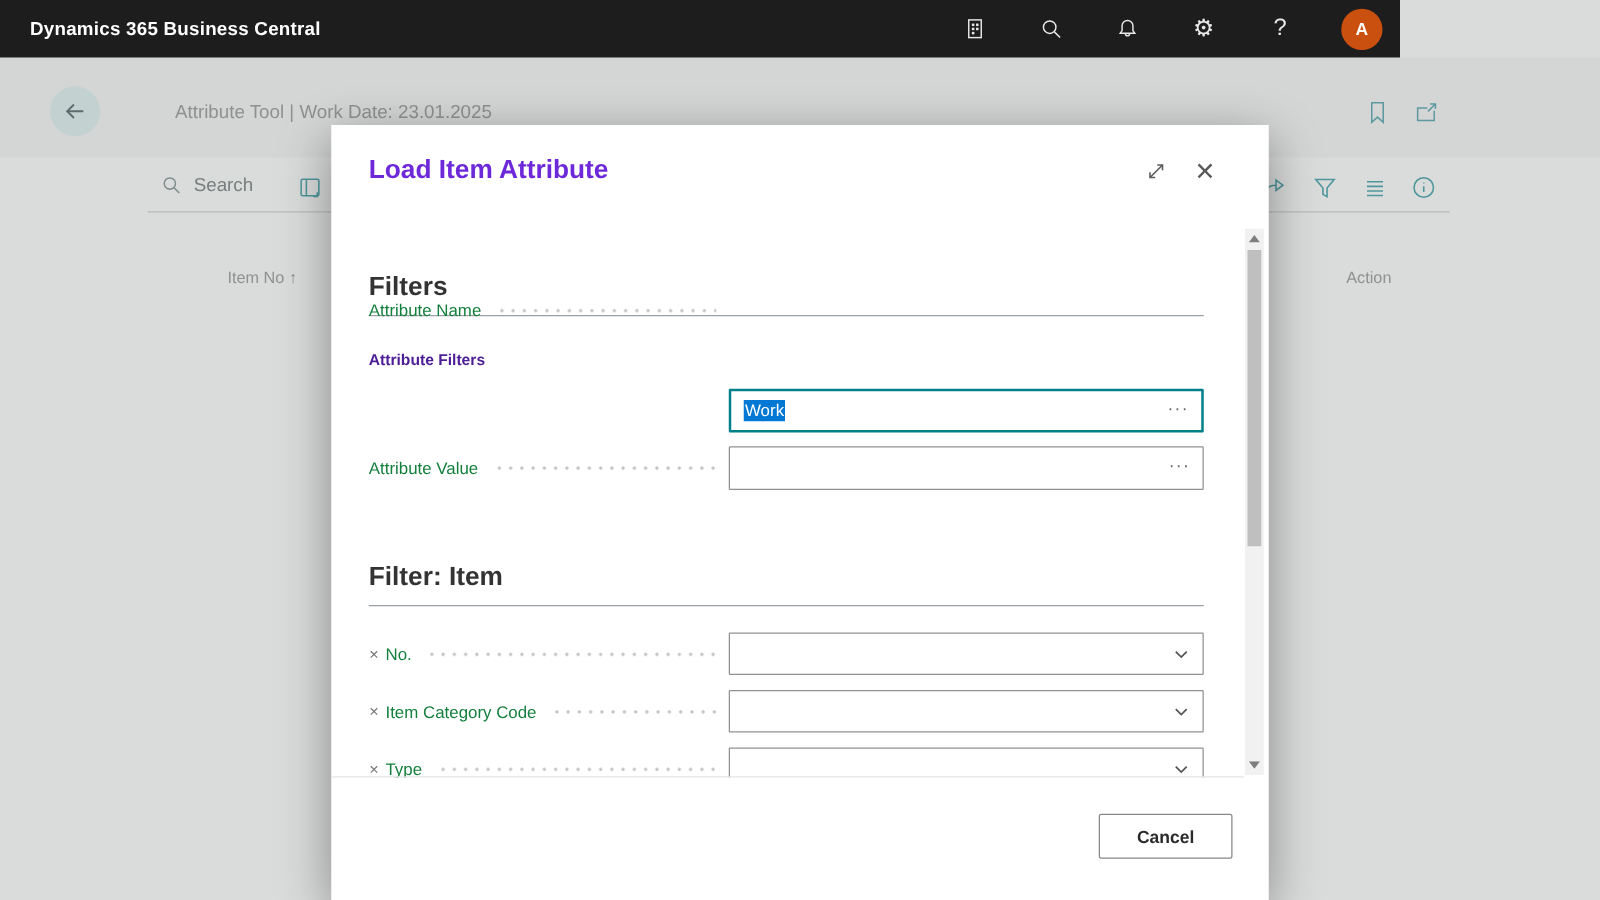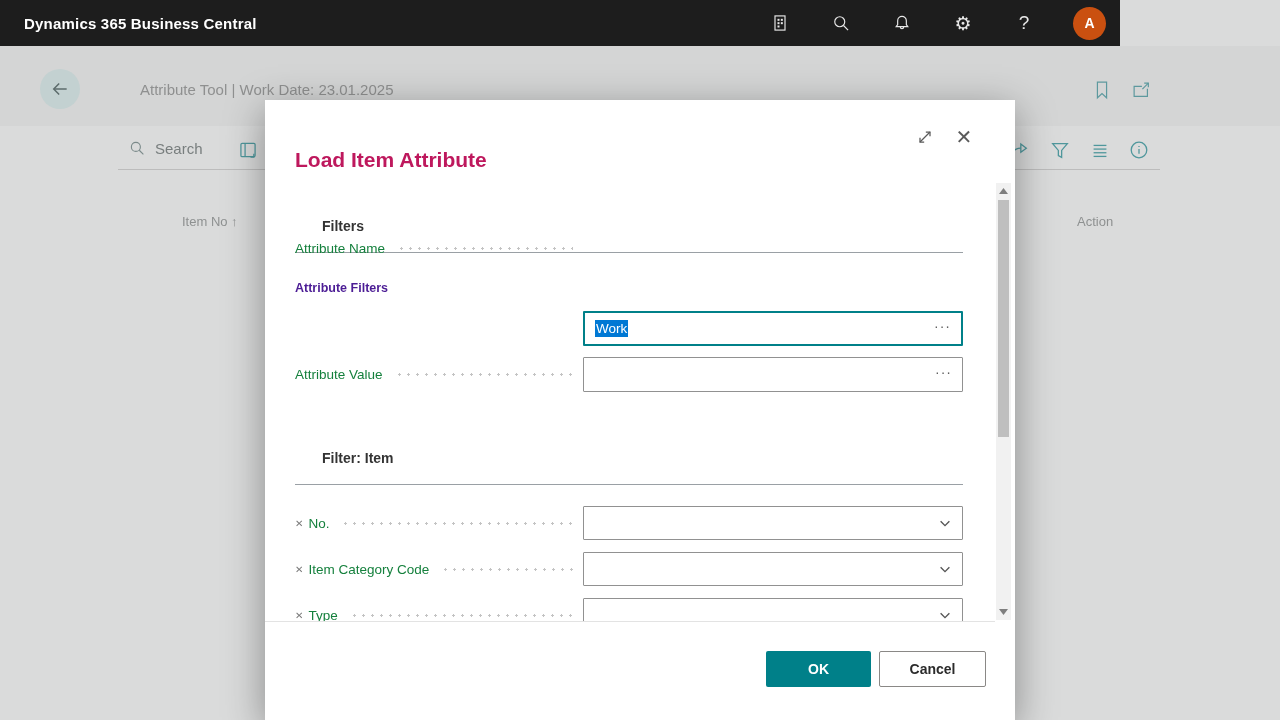--- a/index.html
+++ b/index.html
@@ -40,25 +40,25 @@
   .analysis-ic svg { width:20px; height:20px; stroke:#4f979c; fill:none; stroke-width:1.5; }
   .toolbar-line { position:absolute; left:118px; top:169px; width:1042px; height:1px; background:#bcbcbc; z-index:1; }
   .right-ic { position:absolute; top:139px; width:22px; height:22px; z-index:1; cursor:pointer; }
   .right-ic svg { width:22px; height:22px; stroke:#4f979c; fill:none; stroke-width:1.4; }
   .col-hdr { position:absolute; top:214px; font-size:13px; color:#8e9191; z-index:1;margin-left:24px; }
   
   .dialog {
     position:absolute; left:265px; top:100px; width:750px; height:620px; background:#fff;
     box-shadow:0 10px 38px rgba(0,0,0,.38); z-index:10;
   }
-  .dlg-title { position:absolute; left:30px; top:24px; font-size:21px; font-weight:600; color:#be185d;margin-top:24px; }
+  .dlg-title { position:absolute; left:30px; top:24px; font-size:21px; font-weight:600; color:#6d28d9; }
   .dlg-ctrl { position:absolute; top:26px; width:22px; height:22px; color:#5a5a5a; cursor:pointer; display:flex; align-items:center; justify-content:center; }
   .dlg-ctrl svg { width:20px; height:20px; stroke:#5a5a5a; fill:none; stroke-width:1.5; }
   .dlg-content { position:absolute; left:0; top:80px; width:730px; height:442px; overflow:hidden; }
-  .sec-title { position:absolute; left:30px; font-size:14px; font-weight:600; color:#333;margin-left:27px; }
+  .sec-title { position:absolute; left:30px; font-size:21px; font-weight:600; color:#333; }
   .sec-rule { position:absolute; left:30px; width:668px; height:1px; background:#9aa0a5; }
   .group-label { position:absolute; left:30px; font-size:12.5px; font-weight:700; color:#4c1d95; }
   .frow { position:absolute; left:30px; width:288px; height:35px; display:flex; align-items:center; }
   .frow .flabel { font-size:13.5px; color:#15803d; white-space:nowrap; }
   .frow .dots { flex:1; height:3px; margin:0 10px 0 12px;
     background-image:radial-gradient(circle, #c3c3c3 1.1px, transparent 1.4px);
     background-size:9px 3px; background-repeat:repeat-x; background-position:left center; }
   .remove-x { font-size:10px; color:#7a7a7a; margin-right:5px; cursor:pointer; }
   .field {
     position:absolute; left:318px; width:380px; height:35px; background:#fff;
@@ -278,21 +278,20 @@
           <svg viewBox="0 0 16 16">
               <polyline points="3 6 8 11 13 6"></polyline>
             </svg>
         </span>
       </div>
 
     </div>
 
     <div class="content-bottom-line"></div>
 
-    <button class="btn-ok">OK</button>
     <button class="btn-cancel">Cancel</button>
 
     <div class="sb-track">
       <div class="sb-arrow" style="top:0;">
         <svg viewBox="0 0 9 6">
             <polygon points="4.5 0 9 6 0 6"></polygon>
           </svg>
       </div>
       <div class="sb-thumb"></div>
       <div class="sb-arrow" style="bottom:0;">

